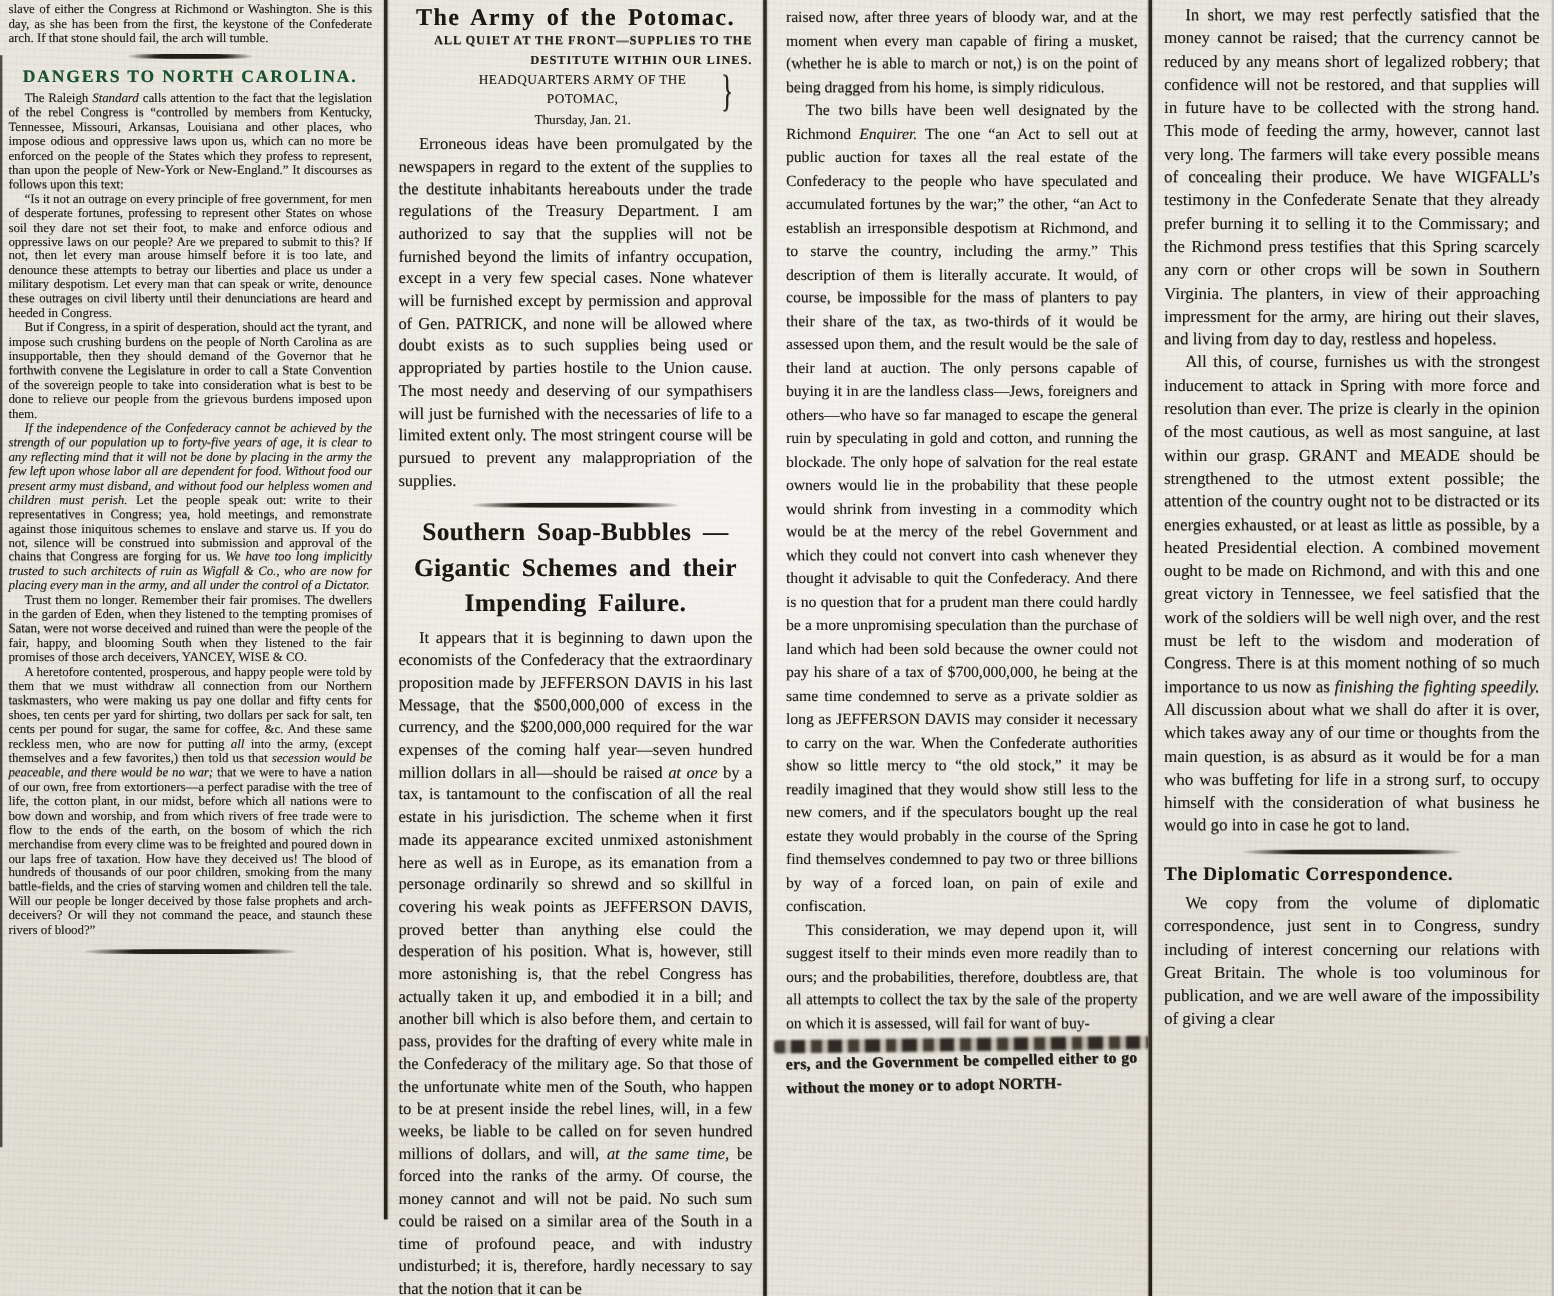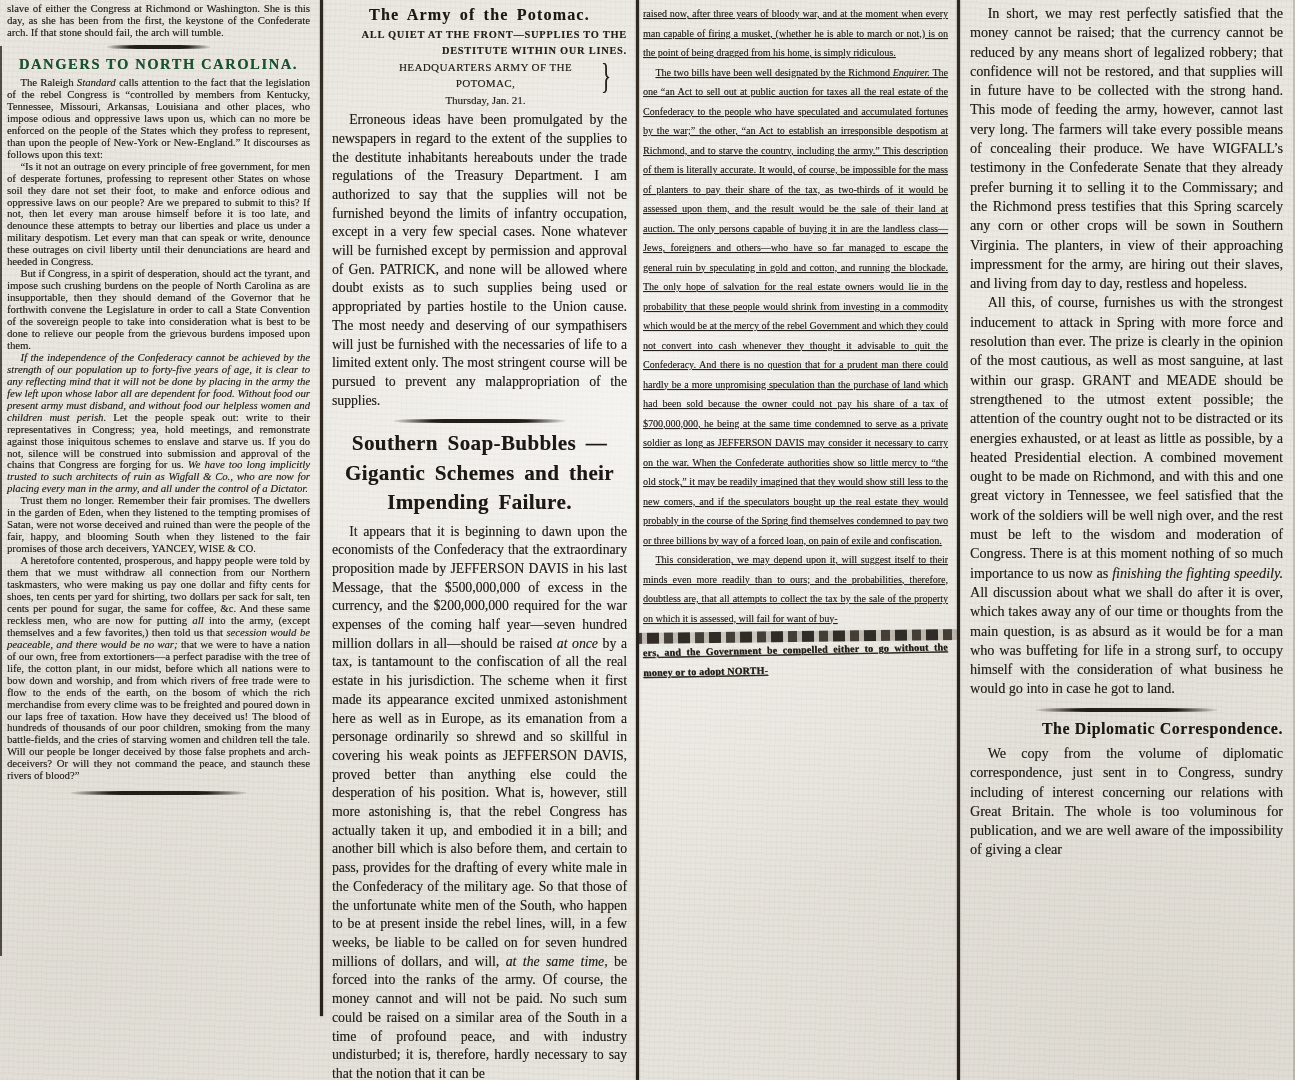--- a/index.html
+++ b/index.html
@@ -19,33 +19,33 @@
   .edge-left{position:absolute;left:0;top:46px;width:2px;height:910px;background:rgba(30,26,20,0.75);}
   .edge-right{position:absolute;right:0;top:0;width:2px;height:1080px;background:rgba(30,26,20,0.18);}
   .col{box-sizing:border-box;height:1080px;overflow:hidden;text-align:justify;}
   .col p{margin:0;text-indent:1.25em;}
   .col p.noindent{text-indent:0;}
   .i{font-style:italic;}
   .vrule{flex:0 0 3px;background:linear-gradient(to bottom,#2c2720,#413a2e 22%,#241f19 55%,#332d24 80%,#272119);box-shadow:0 0 1.5px rgba(40,34,26,0.8);}
   .vrule.r1{height:1016px;}
   .col1{flex:0 0 320px;padding:3px 10px 0 7px;font-size:10.7px;line-height:11.95px;color:#2a261f;text-shadow:0.2px 0.2px 0.45px rgba(45,38,30,0.55);}
   .col2{flex:0 0 313px;padding:4px 9px 0 9px;font-size:13.7px;line-height:18.7px;text-shadow:0.2px 0.2px 0.4px rgba(40,34,27,0.5);}
-  .col3{flex:0 0 318px;padding:4px 9px 0 4px;font-size:10px;line-height:19.5px;text-shadow:0.2px 0.2px 0.4px rgba(40,34,27,0.5);position:relative;text-decoration:underline;}
+  .col3{flex:0 0 318px;padding:4px 9px 0 16px;font-size:13px;line-height:19.5px;text-shadow:0.2px 0.2px 0.4px rgba(40,34,27,0.5);position:relative;}
   .col4{flex:1 1 auto;padding:4px 12px 0 10px;font-size:14.1px;line-height:19.3px;text-shadow:0.2px 0.2px 0.4px rgba(40,34,27,0.5);}
   .swell{height:4px;margin:6px auto 6px auto;background:radial-gradient(ellipse 52% 100% at 50% 50%, #221e18 55%, rgba(34,30,24,0) 100%);}
   .w30{width:34%;}
   .w55{width:58%;margin-top:9px;}
   .head1{margin:4px 0 4px 0;text-align:center;text-indent:0;font-size:14.5px;font-weight:bold;letter-spacing:1.6px;color:#14532d;line-height:1.25;}
-  .head-army{margin:2px 0 2px 0;text-align:center;text-indent:0;font-size:16px;font-weight:bold;letter-spacing:1.2px;color:#1c1813;word-spacing:3px;}
+  .head-army{margin:2px 0 2px 0;text-align:center;text-indent:0;font-size:20px;font-weight:bold;letter-spacing:1.2px;color:#1c1813;word-spacing:3px;}
   .subhead{margin:1px 8px 2px 8px;text-align:right;text-indent:0;font-size:10.3px;font-weight:bold;letter-spacing:0.8px;line-height:1.55;color:#241f19;}
   .dateline{position:relative;margin:0 30px 3px 42px;text-align:center;text-indent:0;font-size:11px;line-height:1.5;color:#241f19;}
   .dateline .brace{position:absolute;right:-14px;top:2px;font-size:21px;font-weight:normal;transform:scaleY(1.75);color:#241f19;}
   .dl1{letter-spacing:0.4px;font-variant:small-caps;}
   .head-soap{margin:5px 2px 5px 2px;text-align:center;text-indent:0;font-size:21px;font-weight:bold;line-height:1.4;letter-spacing:0.4px;word-spacing:4px;color:#1c1813;}
-  .head-dipl{margin:7px 0 6px 0;text-align:right;text-indent:0;font-size:15.8px;font-weight:bold;letter-spacing:0.6px;color:#1c1813;}
+  .head-dipl{margin:7px 0 6px 0;text-align:left;text-indent:0;font-size:15.8px;font-weight:bold;letter-spacing:0.6px;color:#1c1813;}
   .tear{height:11px;margin:3px -10px 1px -10px;
     background:
       repeating-linear-gradient(90deg, rgba(38,32,25,0.85) 0 9px, rgba(105,94,78,0.35) 9px 14px, rgba(28,23,18,0.9) 14px 26px, rgba(130,118,98,0.3) 26px 31px);
     filter:blur(0.7px);
     transform:rotate(-0.7deg);
     border-radius:3px;}
   .frag{transform:rotate(-1.1deg);transform-origin:left center;text-shadow:0.4px 0.4px 0.6px rgba(30,25,19,0.8);font-weight:bold;letter-spacing:0.2px;}
 </style>
 </head>
 <body>

